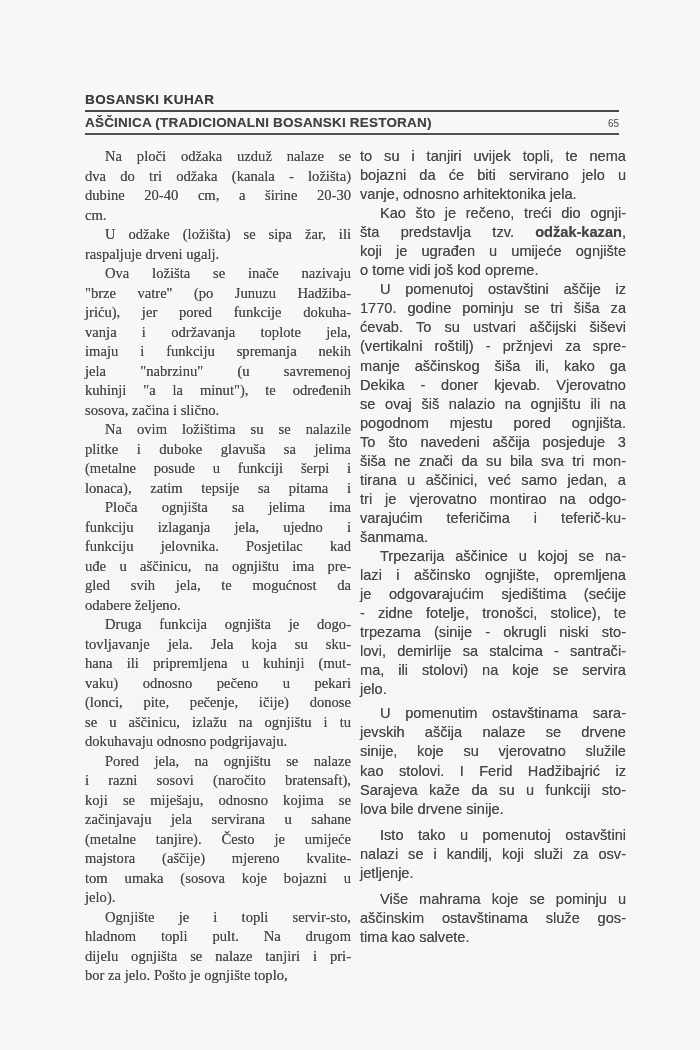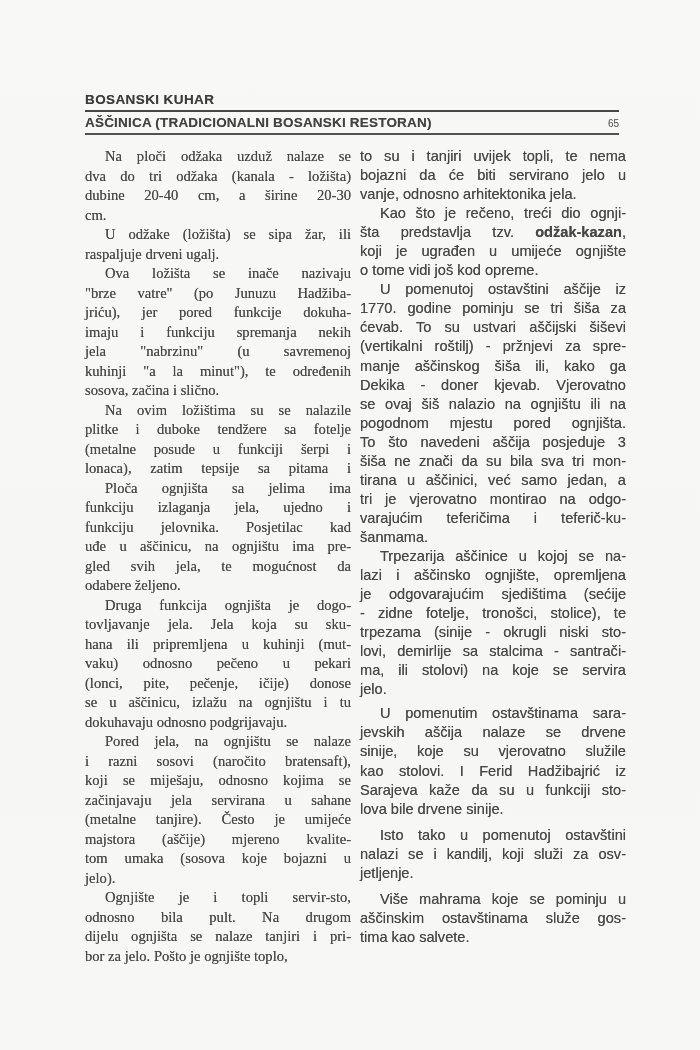--- a/index.html
+++ b/index.html
@@ -101,28 +101,29 @@
           <div class="line last">cm.</div>
         </div>
         <div class="paragraph">
           <div class="line indent">U odžake (ložišta) se sipa žar, ili</div>
           <div class="line last">raspaljuje drveni ugalj.</div>
         </div>
         <div class="paragraph">
           <div class="line indent">Ova ložišta se inače nazivaju</div>
           <div class="line">"brze vatre" (po Junuzu Hadžiba-</div>
           <div class="line">jriću), jer pored funkcije dokuha-</div>
+          <div class="line">vanja i održavanja toplote jela,</div>
           <div class="line">imaju i funkciju spremanja nekih</div>
           <div class="line">jela "nabrzinu" (u savremenoj</div>
           <div class="line">kuhinji "a la minut"), te određenih</div>
           <div class="line last">sosova, začina i slično.</div>
         </div>
         <div class="paragraph">
           <div class="line indent">Na ovim ložištima su se nalazile</div>
-          <div class="line">plitke i duboke tendžere sa fotelje</div>
+          <div class="line">plitke i duboke glavuša sa jelima</div>
           <div class="line">(metalne posude u funkciji šerpi i</div>
           <div class="line">lonaca), zatim tepsije sa pitama i</div>
         </div>
         <div class="paragraph">
           <div class="line indent">Ploča ognjišta sa jelima ima</div>
           <div class="line">funkciju izlaganja jela, ujedno i</div>
           <div class="line">funkciju jelovnika. Posjetilac kad</div>
           <div class="line">uđe u aščinicu, na ognjištu ima pre-</div>
           <div class="line">gled svih jela, te mogućnost da</div>
           <div class="line last">odabere željeno.</div>
@@ -141,21 +142,21 @@
           <div class="line">i razni sosovi (naročito bratensaft),</div>
           <div class="line">koji se miješaju, odnosno kojima se</div>
           <div class="line">začinjavaju jela servirana u sahane</div>
           <div class="line">(metalne tanjire). Često je umijeće</div>
           <div class="line">majstora (aščije) mjereno kvalite-</div>
           <div class="line">tom umaka (sosova koje bojazni u</div>
           <div class="line last">jelo).</div>
         </div>
         <div class="paragraph">
           <div class="line indent">Ognjište je i topli servir-sto,</div>
-          <div class="line">odnosno bila pult. Na drugom</div>
+          <div class="line">hladnom topli pult. Na drugom</div>
           <div class="line">dijelu ognjišta se nalaze tanjiri i pri-</div>
           <div class="line last">bor za jelo. Pošto je ognjište toplo,</div>
         </div>
       </div>
     <div class="column right" id="col-right">
         <div class="paragraph">
           <div class="line">to su i tanjiri uvijek topli, te nema</div>
           <div class="line">bojazni da će biti servirano jelo u</div>
           <div class="line last">vanje, odnosno arhitektonika jela.</div>
         </div>

